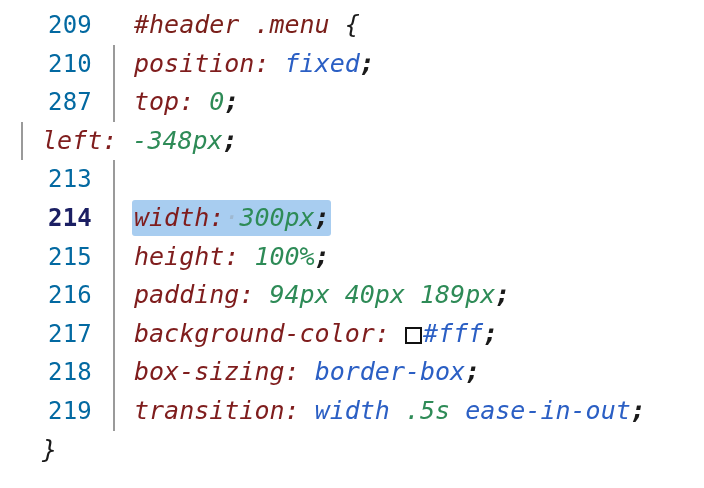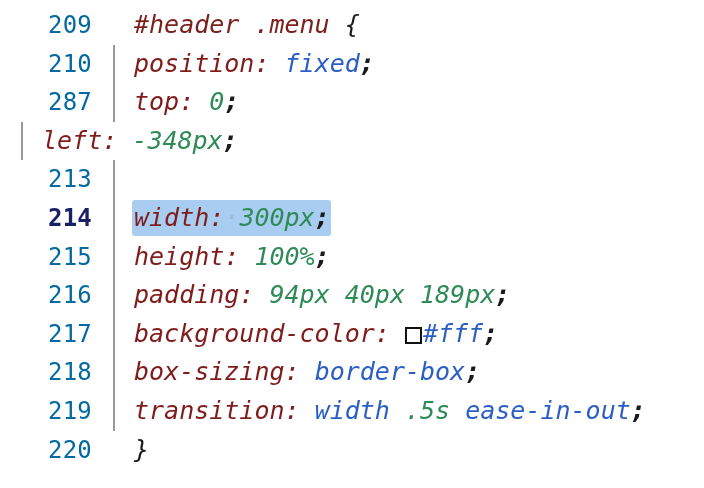--- a/index.html
+++ b/index.html
@@ -164,18 +164,17 @@
     <span class="code-text"><span class="prop">box-sizing:</span><span> </span><span class="kw">border-box</span><span class="sep">;</span></span>
   </div>
 
   <div class="code-line">
     <span class="gutter">219</span>
     <span class="indent-cell guide"></span>
     <span class="code-text"><span class="prop">transition:</span><span> </span><span class="kw">width</span><span class="num"> .5s</span><span class="kw"> ease-in-out</span><span class="sep">;</span></span>
   </div>
 
   <div class="code-line">
-    <span class="gutter">220</span>
     <span class="indent-cell"></span>
     <span class="code-text"><span class="punct">}</span></span>
   </div>
 
 </div>
 
 </body></html>

